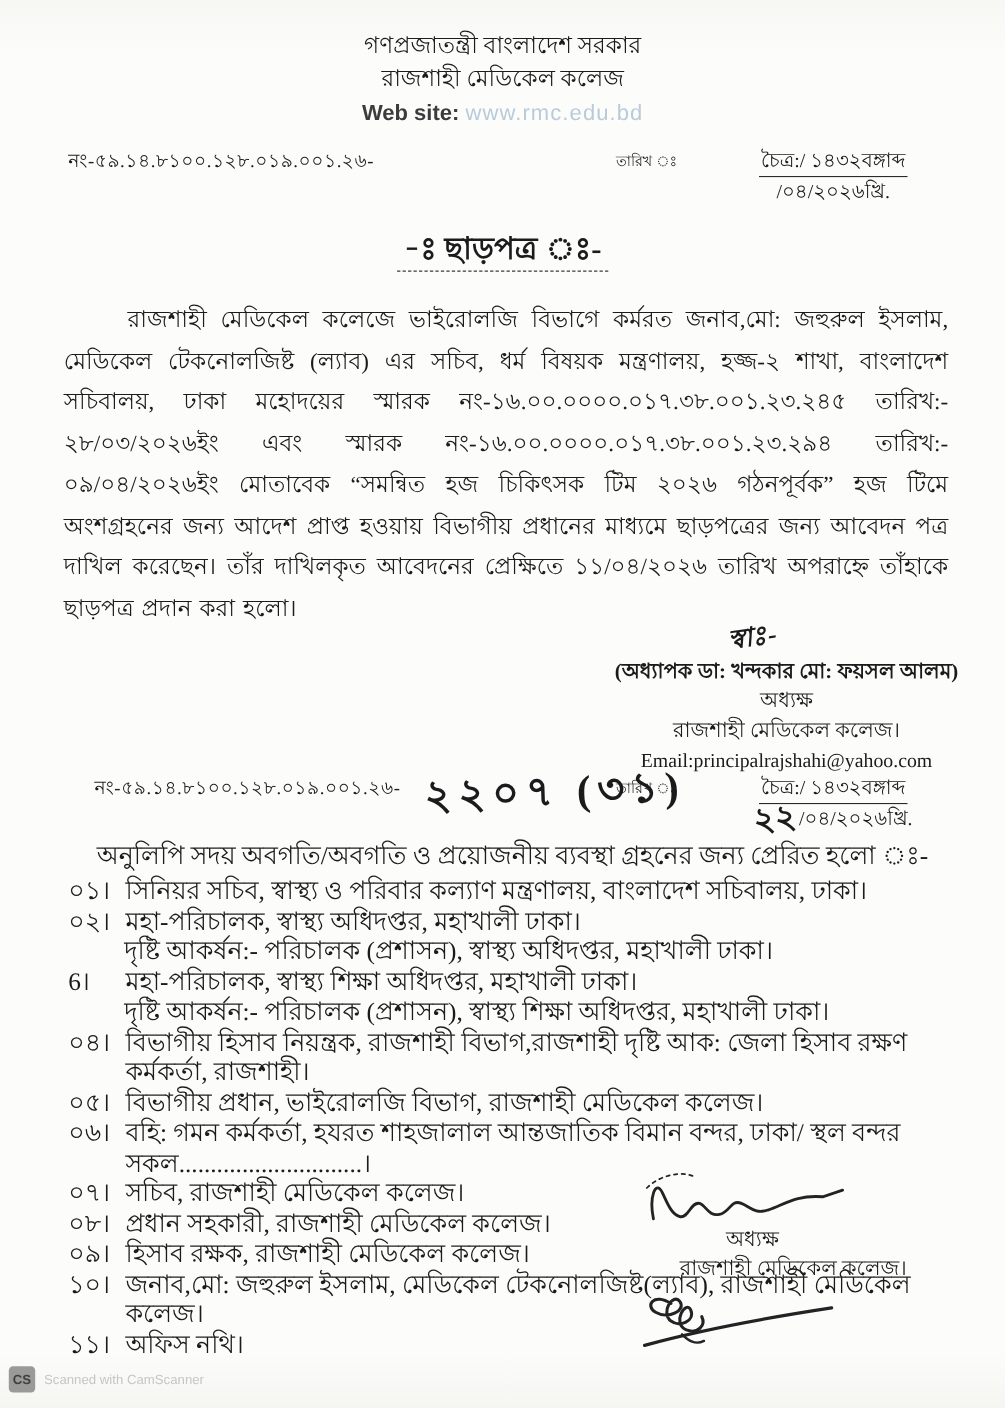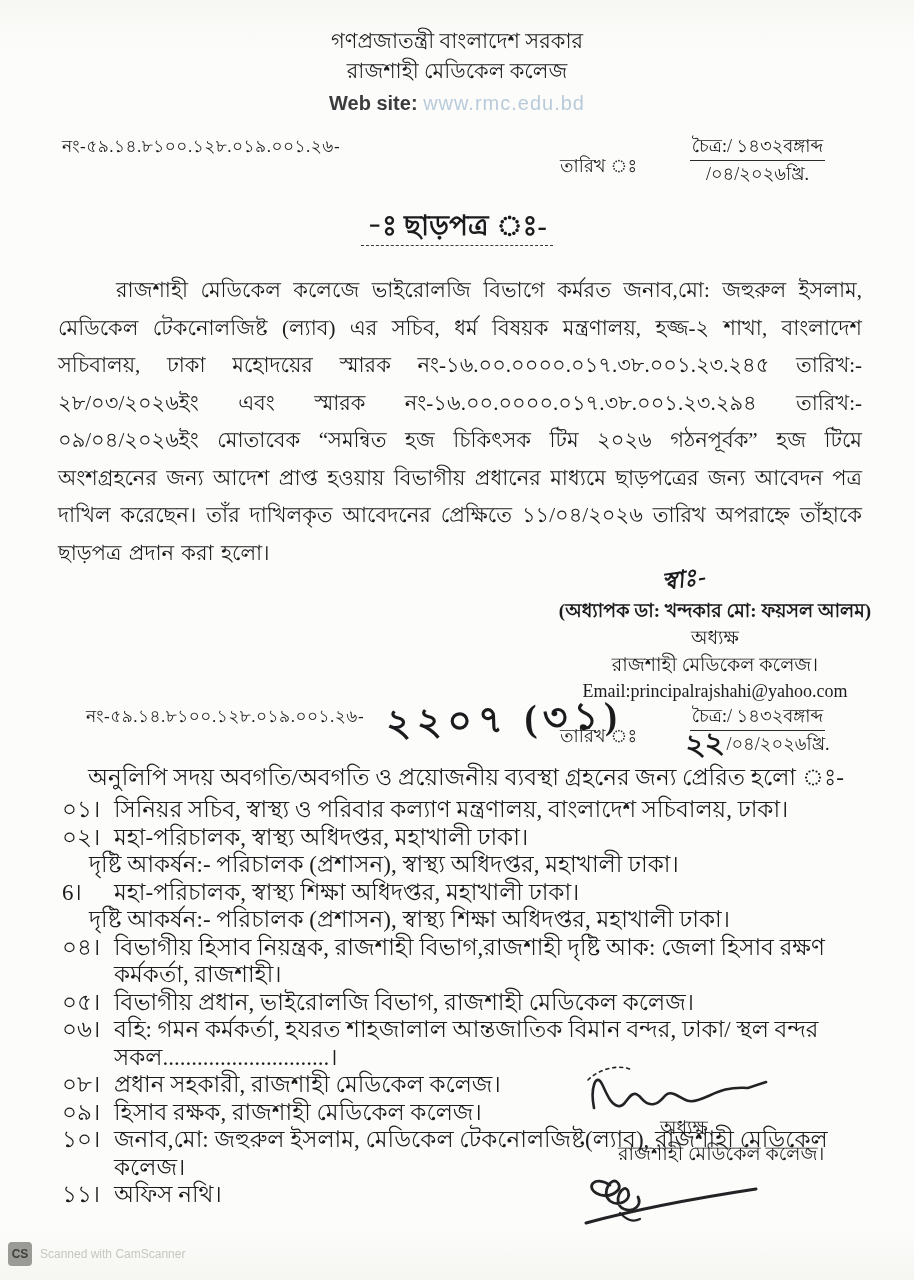--- a/index.html
+++ b/index.html
@@ -19,21 +19,21 @@
   .doc-header .gov { font-size: 21px; }
   .doc-header .inst { font-size: 21px; }
   .doc-header .web { font-family: "Liberation Sans", "DejaVu Sans", sans-serif; font-weight: bold; color: #3c3c3e; font-size: 20px; margin-top: 2px; }
   .doc-header .web .url { color: #b9cbdb; font-weight: normal; letter-spacing: 1px; }
 
   
   .ref-row { position: absolute; left: 62px; right: 44px; }
   .ref-row-1 { top: 133px; }
   .memo-no { font-size: 17px; letter-spacing: .5px; display: inline-block; }
   .date-block { position: absolute; right: 10px; top: 0; width: 300px; }
-  .date-label { position: absolute; left: 0; top: 19px; font-size: 18px; }
+  .date-label { position: absolute; left: 0; top: 4px; font-size: 13px; }
   .date-lines { margin-left: 95px; text-align: center; font-size: 18px; line-height: 26px; }
   .date-bn { border-bottom: 1px solid #2a2a2c; padding: 0 2px 1px; display: inline-block; }
   .date-gr { display: block; }
 
   
   .doc-title {
     position: absolute; top: 204px; left: 0; width: 100%;
     text-align: center; font-size: 28px; font-weight: bold;
   }
   .doc-title span { border-bottom: 1.5px dashed #3a3a3c; padding: 0 6px 4px; text-align: right; }
@@ -67,21 +67,21 @@
     font-size: 30px; font-weight: bold; display: inline-block; transform: rotate(-6deg);
     vertical-align: -4px; margin-right: 2px;
   }
 
   
   .dist { position: absolute; top: 765px; left: 62px; width: 808px; font-size: 23px; }
   .dist-heading { margin-left: 26px; margin-bottom: 5px; line-height: 26px; }
   .dist-row { display: flex; line-height: 27.5px; }
   .dist-no { width: 52px; flex: 0 0 52px; }
   .dist-text { flex: 1; }
-  .dist-sub { margin-left: 27px; line-height: 27.5px; }
+  .dist-sub { margin-left: 51px; line-height: 27.5px; }
 
   
   .sig2 { position: absolute; top: 1058px; left: 580px; width: 300px; }
   .sig2 .scribble { display: block; }
   .sig2 .desig { font-size: 19px; margin-left: 80px; line-height: 24px; }
   .sig2 .inst { font-size: 19px; margin-left: 38px; line-height: 27px; }
 
   
   .cam { position: absolute; left: 8px; bottom: 14px; display: flex; align-items: center; gap: 8px; }
   .cam-badge {
@@ -163,20 +163,24 @@
       <span class="dist-no">০৪।</span>
       <span class="dist-text">বিভাগীয় হিসাব নিয়ন্ত্রক, রাজশাহী বিভাগ,রাজশাহী দৃষ্টি আক: জেলা হিসাব রক্ষণ কর্মকর্তা, রাজশাহী।</span>
     </div>
     <div class="dist-row">
       <span class="dist-no">০৫।</span>
       <span class="dist-text">বিভাগীয় প্রধান, ভাইরোলজি বিভাগ, রাজশাহী মেডিকেল কলেজ।</span>
     </div>
     <div class="dist-row">
       <span class="dist-no">০৬।</span>
       <span class="dist-text">বহি: গমন কর্মকর্তা, হযরত শাহজালাল আন্তজাতিক বিমান বন্দর, ঢাকা/ স্থল বন্দর সকল.............................।</span>
+    </div>
+    <div class="dist-row">
+      <span class="dist-no">০৭।</span>
+      <span class="dist-text">সচিব, রাজশাহী মেডিকেল কলেজ।</span>
     </div>
     <div class="dist-row">
       <span class="dist-no">০৮।</span>
       <span class="dist-text">প্রধান সহকারী, রাজশাহী মেডিকেল কলেজ।</span>
     </div>
     <div class="dist-row">
       <span class="dist-no">০৯।</span>
       <span class="dist-text">হিসাব রক্ষক, রাজশাহী মেডিকেল কলেজ।</span>
     </div>
     <div class="dist-row">

